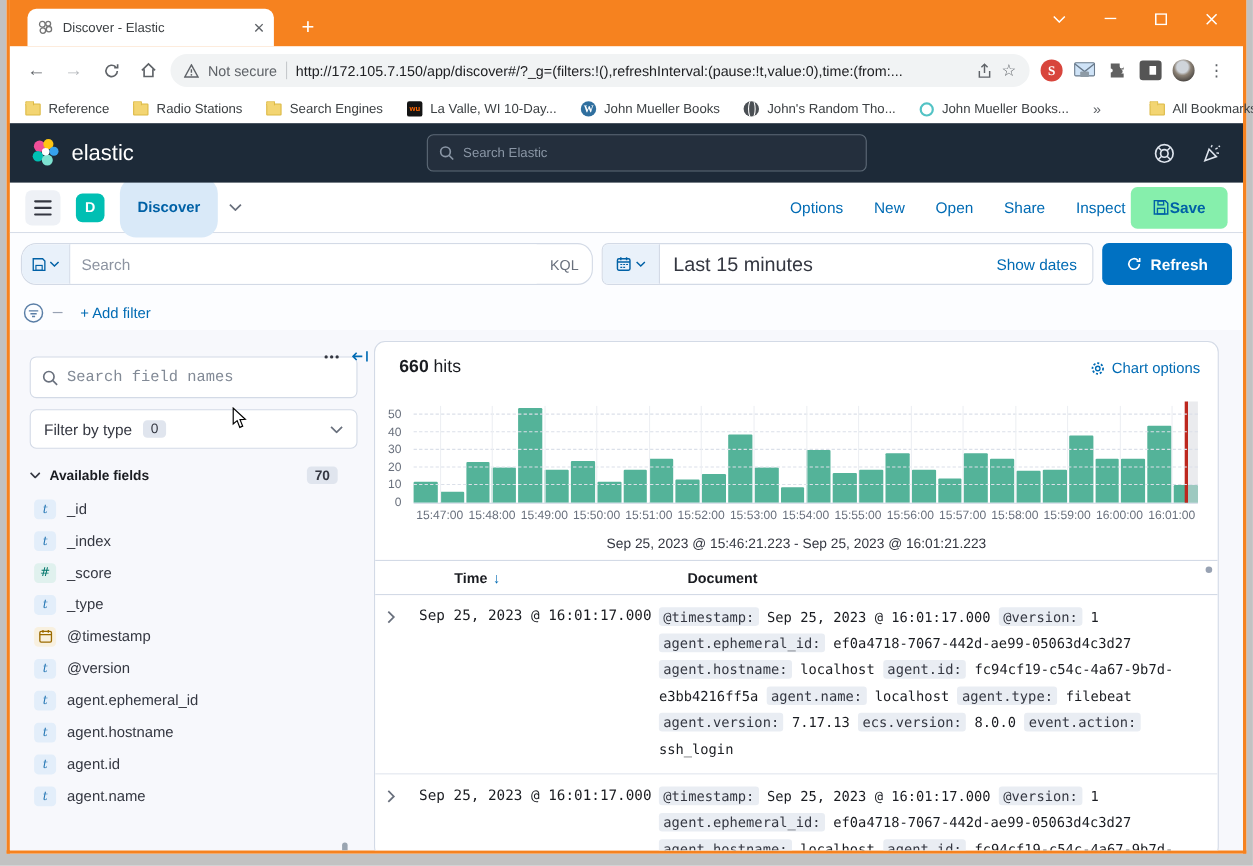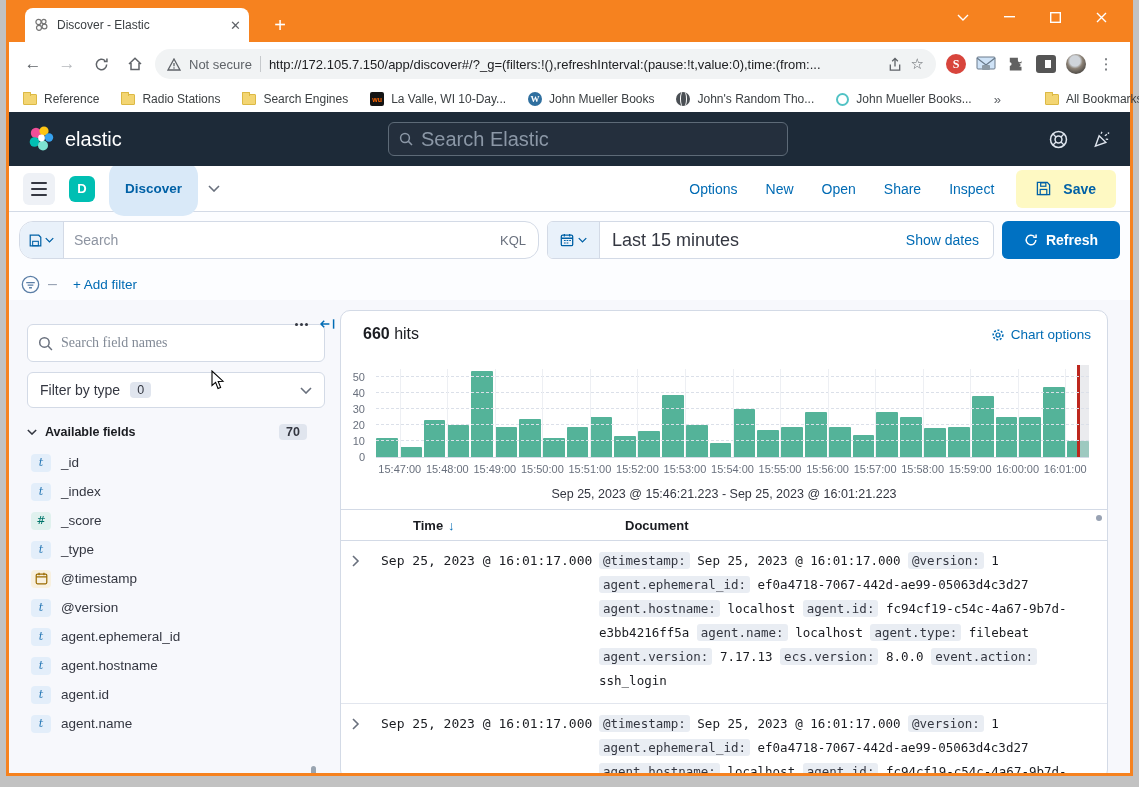--- a/index.html
+++ b/index.html
@@ -41,33 +41,33 @@
   .bm-wp{width:14px;height:14px;border-radius:50%;background:#2f6f9f;color:#fff;font-size:9px;font-weight:bold;display:flex;align-items:center;justify-content:center;font-family:"Liberation Serif",serif}
   .bm-globe{width:14px;height:14px;border-radius:50%;background:#4a4f54;position:relative;overflow:hidden}
   .bm-globe::before{content:"";position:absolute;left:4px;top:-2px;width:7px;height:18px;border-radius:50%;border:1.5px solid #fff;box-sizing:border-box}
   .bm-gd{width:13px;height:13px;border-radius:50%;border:2.5px solid #52c3c5}
   .bm-more{margin-left:auto;color:#5f6368;font-size:13px}
   .bm-sep{width:1px;height:16px;background:#d0d3d6}
   
   .es-header{height:54px;background:#1d2a38;display:flex;align-items:center;position:relative}
   .es-brand{display:flex;align-items:center;gap:10px;margin-left:18px;color:#fff;font-size:20px}
   .es-search{position:absolute;left:379px;width:400px;height:34px;background:#242f3d;border:1px solid #5d6a77;border-radius:6px;display:flex;align-items:center;padding:0 10px;gap:8px}
-  .es-search input{flex:1;background:transparent;border:none;outline:none;color:#c6ccd4;font-size:20px;font-family:"Liberation Sans",sans-serif}
+  .es-search input{flex:1;background:transparent;border:none;outline:none;color:#c6ccd4;font-size:12px;font-family:"Liberation Sans",sans-serif}
   .es-search input::placeholder{color:#8b97a6}
   .es-right{position:absolute;right:18px;display:flex;gap:24px;align-items:center}
   
   .app-bar{height:46px;border-bottom:1px solid #d3dae6;display:flex;align-items:center;padding:0 14px;background:#fff}
   .burger{width:32px;height:32px;background:#eef1f6;border:none;border-radius:6px;display:flex;flex-direction:column;align-items:center;justify-content:center;gap:4px}
   .burger i{display:block;width:16px;height:2px;background:#343741;border-radius:1px}
   .crumb-initial{width:26px;height:26px;background:#00bfb3;border-radius:6px;color:#fff;font-weight:bold;font-size:13px;display:flex;align-items:center;justify-content:center;margin-left:14px}
   .crumb-pill{margin-left:14px;background:#d9e9f8;color:#0061a6;font-weight:600;font-size:13.5px;padding:20px 16px;border-radius:15px;border:none}
   .crumb-chev{margin-left:10px;color:#69707d}
   .app-links{margin-left:auto;display:flex;align-items:center;gap:28px}
   .app-links a{color:#006bb4;font-size:14px;font-weight:500;text-decoration:none}
-  .save-btn{margin-left:22px;background:#fef9c3;border:none;border-radius:6px;height:38px;padding:0 20px;display:flex;align-items:center;gap:12px;color:#0061a6;font-size:14px;font-weight:600}
+  .save-btn{margin-left:5px;background:#86efac;border:none;border-radius:6px;height:38px;padding:0 20px;display:flex;align-items:center;gap:0;color:#0061a6;font-size:14px;font-weight:600}
   
   .query-bar{height:56px;display:flex;align-items:center;padding:0 10px;gap:8px;background:#fcfdff}
   .q-search{display:flex;width:520px;height:38px;border:1px solid #d3dae6;border-radius:14px;overflow:hidden;background:#fff}
   .q-addon{width:44px;background:#e9f1fa;border-right:1px solid #d3dae6;display:flex;align-items:center;justify-content:center;gap:3px}
   .q-search input{flex:1;border:none;outline:none;padding:0 10px;font-size:14px;color:#343741;font-family:"Liberation Sans",sans-serif}
   .q-search input::placeholder{color:#8d94a1}
   .kql{color:#69707d;font-size:13px;padding:0 12px;align-self:center}
   .q-date{display:flex;flex:1;height:38px;border:1px solid #d3dae6;border-radius:6px;overflow:hidden;background:#fff;align-items:center}
   .q-date .d-addon{width:52px;height:100%;background:#e9f1fa;border-right:1px solid #d3dae6;display:flex;align-items:center;justify-content:center;gap:4px}
   .d-range{margin-left:12px;font-size:18px;color:#343741}
@@ -78,21 +78,21 @@
   .add-filter{color:#006bb4;font-size:13.5px;text-decoration:none;margin-left:8px}
   .filter-dash{color:#98a2b3}
   
   .content{position:relative;height:473px;background:#f7f8fc;overflow:hidden}
   .sidebar{position:absolute;left:6px;top:8px;width:316px}
   .idx-pill{width:256px;height:40px;background:#d3dae3;border:none;border-radius:8px;font-size:14px;font-weight:bold;color:#343741;display:flex;align-items:center;justify-content:center;gap:8px;margin-left:12px}
   .idx-tools{position:absolute;left:280px;top:10px;display:flex;gap:12px;align-items:center}
   .dots3{display:flex;gap:2px}
   .dots3 i{width:3px;height:3px;background:#343741;border-radius:50%}
   .fld-search{margin:16px 6px 0 12px;height:38px;background:#fff;border:1px solid #d3dae6;border-radius:6px;display:flex;align-items:center;padding:0 10px;gap:8px}
-  .fld-search input{flex:1;border:none;outline:none;font-size:14px;color:#b91c1c;font-family:Liberation Serif, serif}
+  .fld-search input{flex:1;border:none;outline:none;font-size:14px;color:#b91c1c;font-family:Liberation Mono, monospace}
   .fld-search input::placeholder{color:#828a96}
   .type-filter{margin:10px 6px 0 12px;height:36px;background:#fff;border:1px solid #d3dae6;border-radius:6px;display:flex;align-items:center;padding:0 12px;gap:10px;font-size:14px;color:#343741}
   .count-badge{background:#e0e5ee;border-radius:4px;padding:1px 7px;font-size:12.5px;color:#343741}
   .avail-hdr{margin:16px 6px 0 12px;display:flex;align-items:center;gap:8px;font-size:12.5px;font-weight:bold;color:#1a1c21}
   .avail-hdr .count-badge{margin-left:auto;margin-right:18px}
   .fields{margin:8px 0 0 16px}
   .field-item{display:flex;align-items:center;gap:10px;height:29px;font-size:13.5px;color:#343741}
   .fbadge{width:20px;height:18px;border-radius:4px;display:flex;align-items:center;justify-content:center;font-size:11px;font-style:italic;font-family:"DejaVu Serif",serif}
   .fbadge.t{background:#e3eefa;color:#2476b4}
   .fbadge.num{background:#e0f1ee;color:#00756b}

